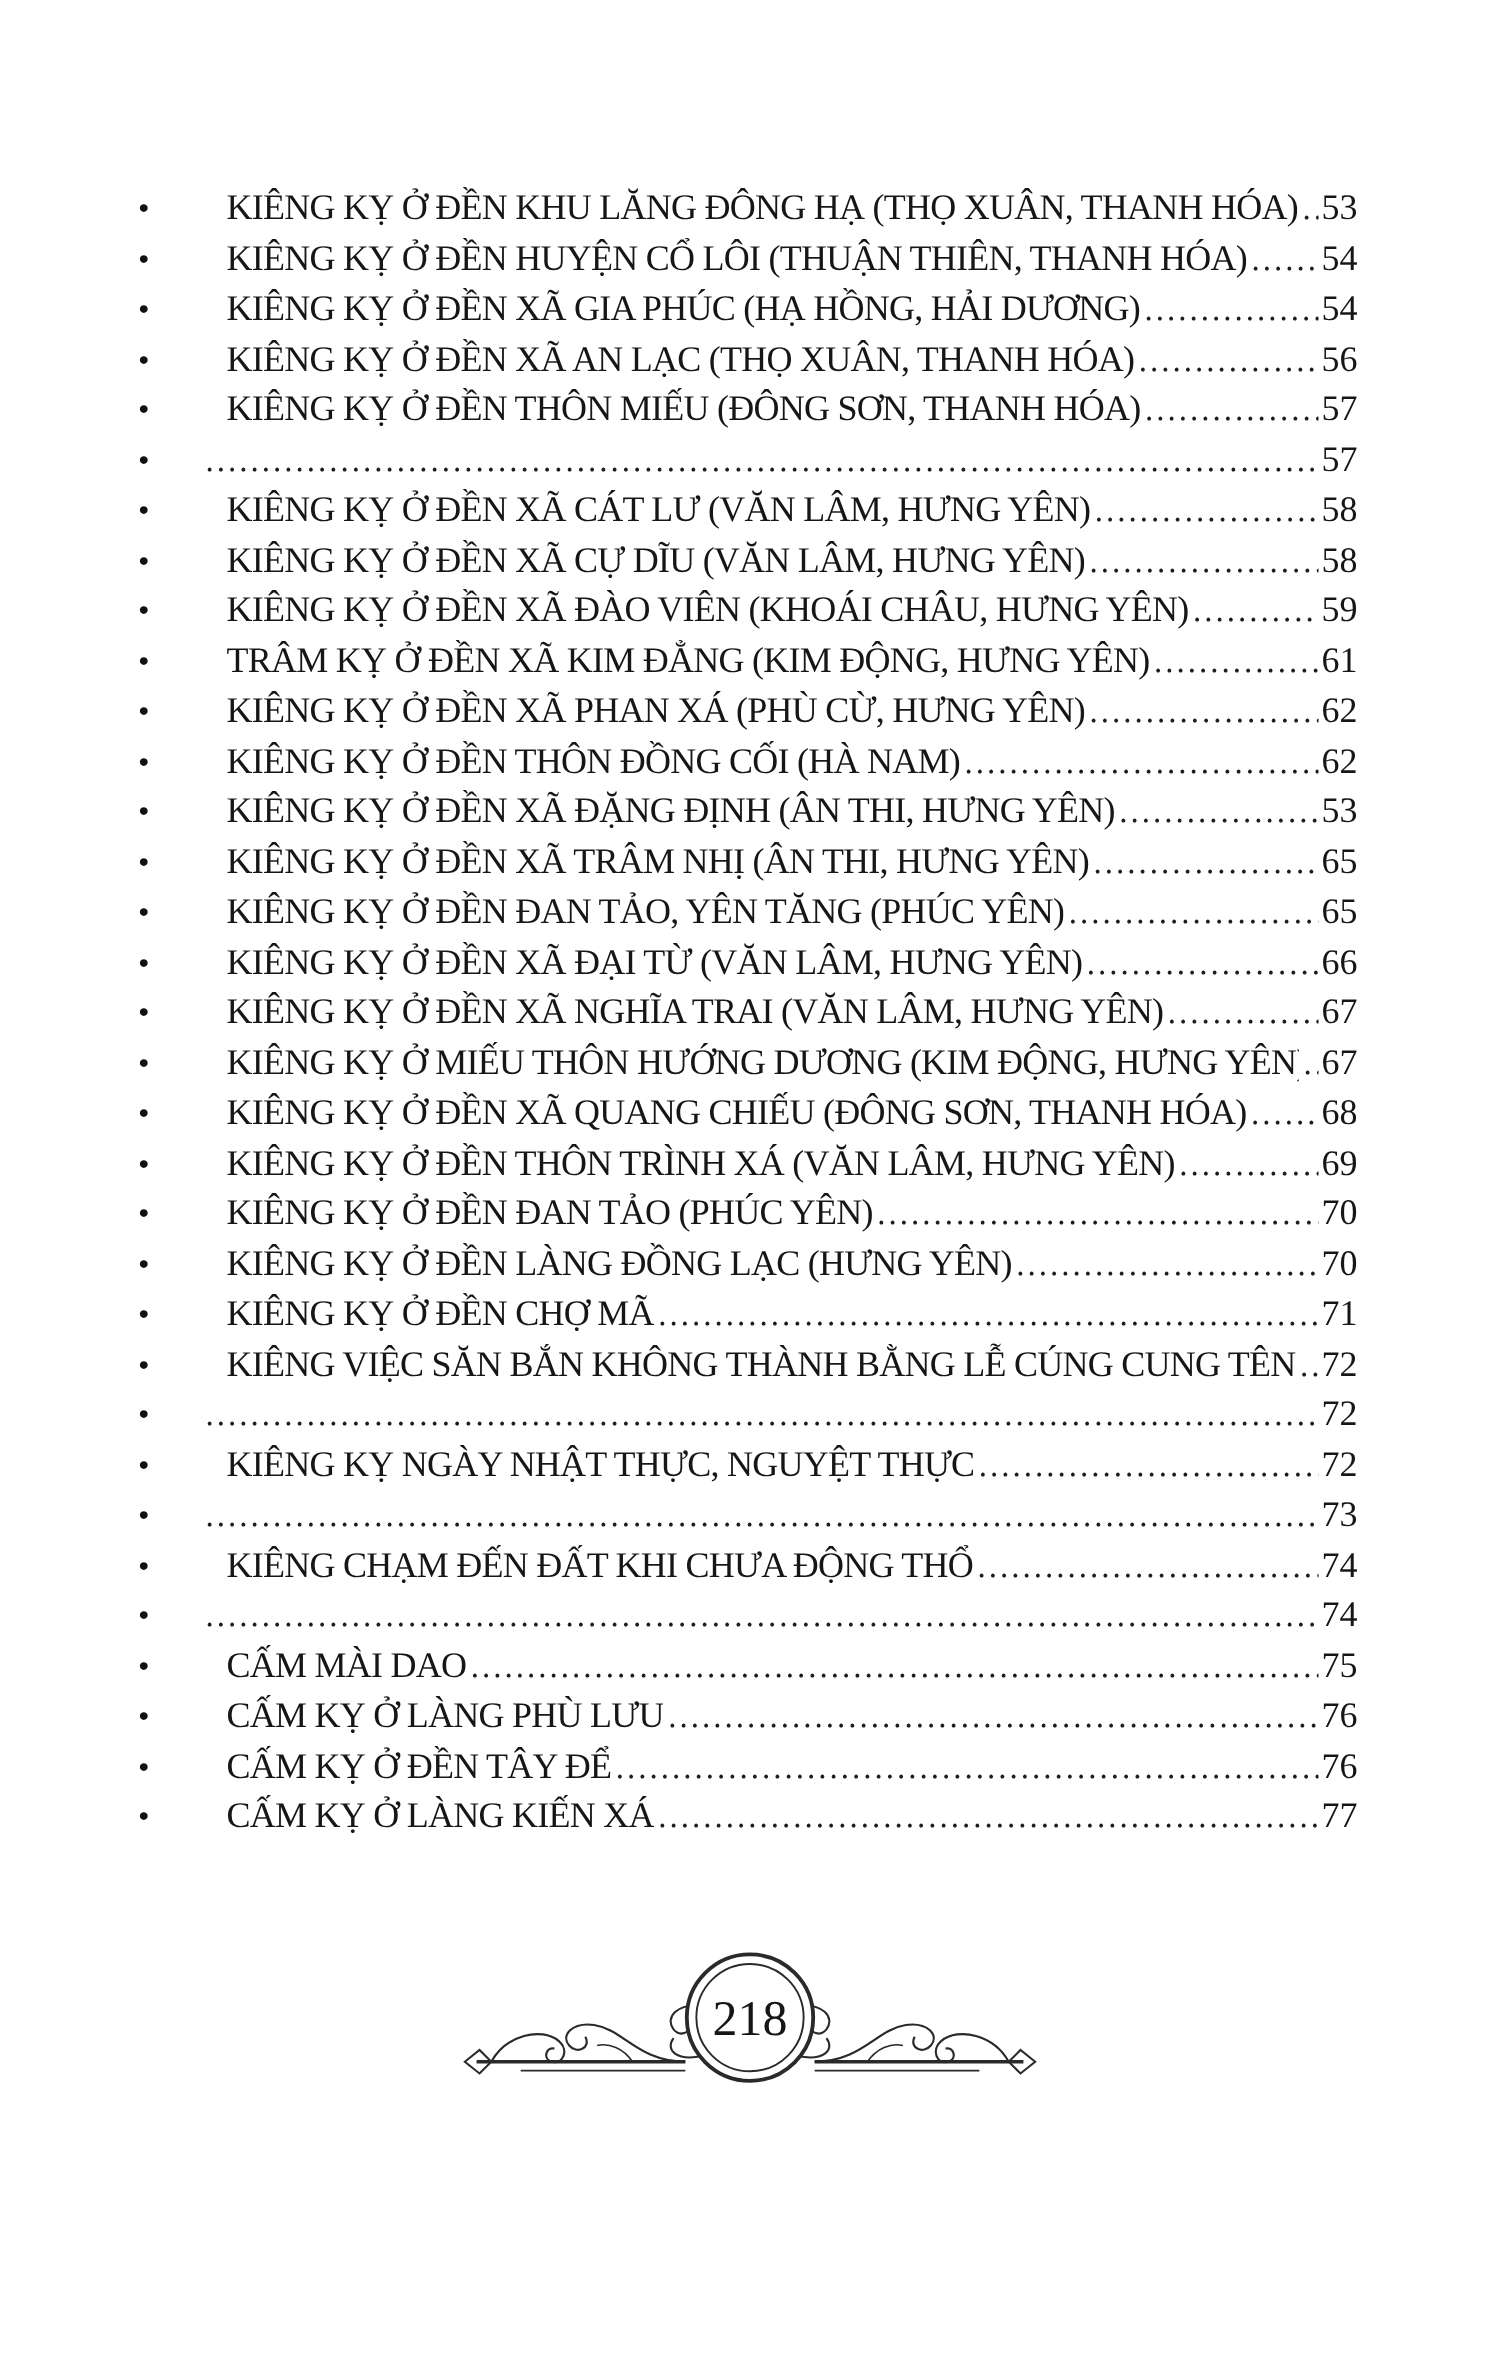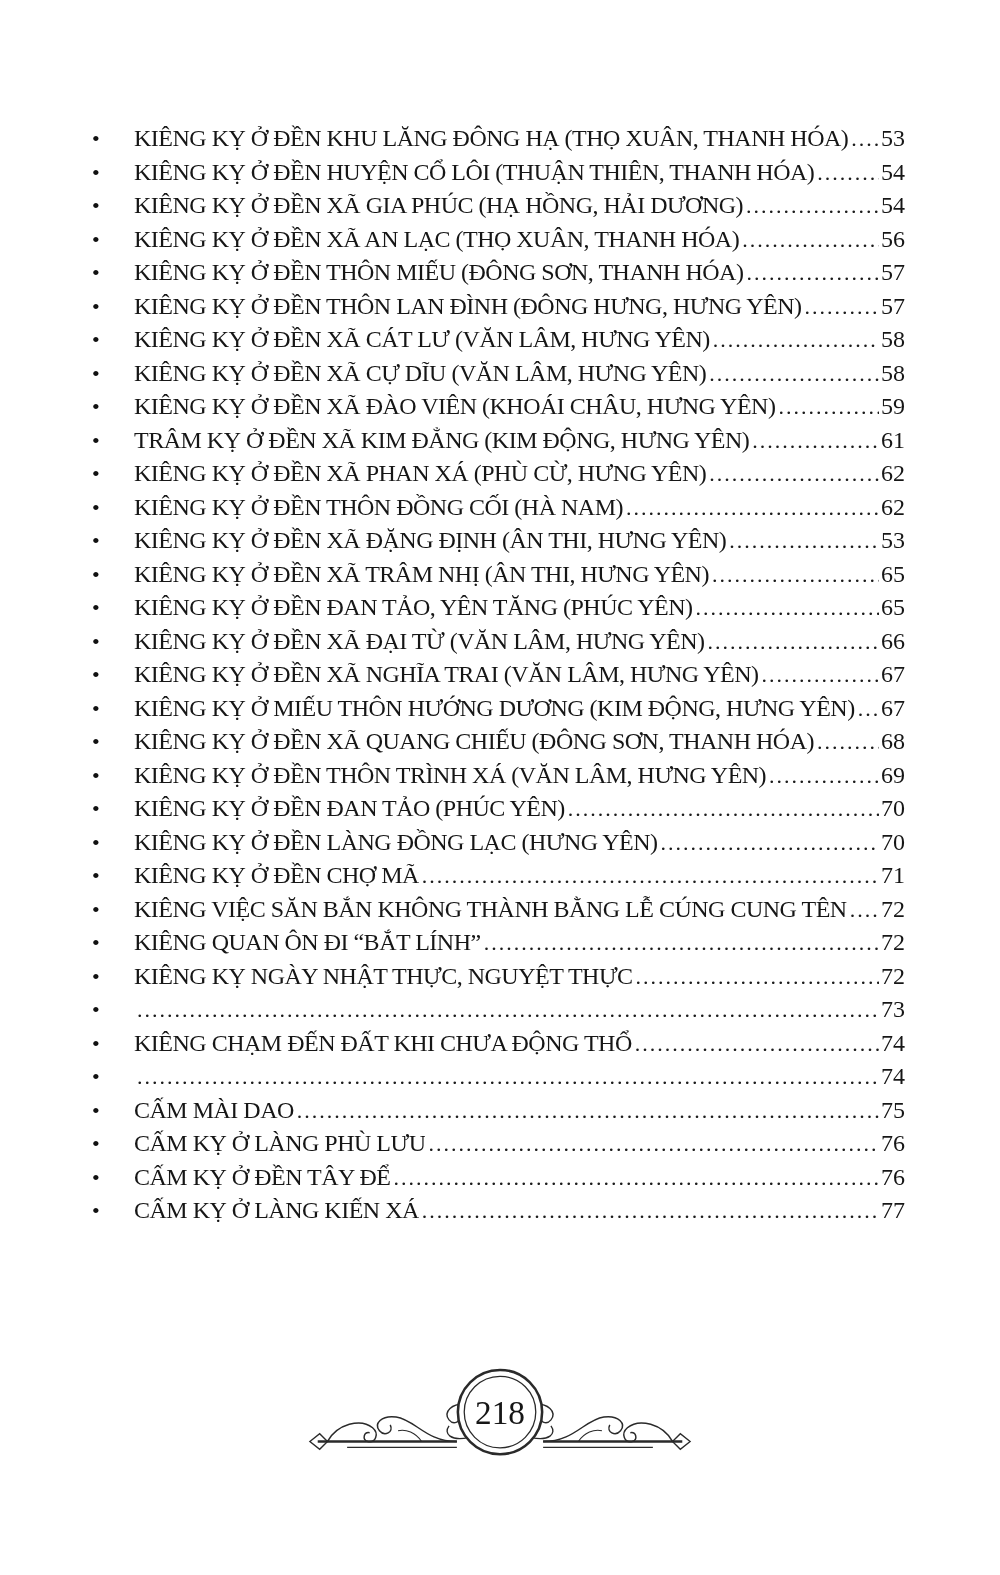--- a/index.html
+++ b/index.html
@@ -34,37 +34,38 @@
     flex: none;
     width: 42px;
     font-size: 22px;
     color: #111111;
   }
   .title {
     flex: 0 1 auto;
     overflow: hidden;
     letter-spacing: -0.5px;
     font-weight: 500;
+    margin-left: 17px;
   }
   .dots {
     flex: 1 1 0;
     min-width: 10px;
     overflow: hidden;
     margin: 0 2px 0 3px;
     letter-spacing: 2px;
     font-size: 22px;
     color: #1c1c1c;
   }
   .pagenum {
     flex: none;
     text-align: center;
   }
   .footer-ornament {
     position: absolute;
-    top: 1361px;
+    top: 1294px;
     left: 50%;
     transform: translateX(-50%);
     text-align: center;
   }
   .footer-ornament svg { display: block; }
   .page-number-text {
     font-family: "Liberation Serif", "DejaVu Serif", serif;
   }
 </style>
 </head>
@@ -98,21 +99,20 @@
       <span class="pagenum">56</span>
     </li>
       <li>
       <span class="bullet">•</span>
       <span class="title">KIÊNG KỴ Ở ĐỀN THÔN MIẾU (ĐÔNG SƠN, THANH HÓA)</span>
       <span class="dots">............................................................................................................................................................................................................................</span>
       <span class="pagenum">57</span>
     </li>
       <li>
       <span class="bullet">•</span>
-      <span class="title">KIÊNG KỴ Ở ĐỀN THÔN LAN ĐÌNH  (ĐÔNG HƯNG, HƯNG YÊN)</span>
       <span class="dots">............................................................................................................................................................................................................................</span>
       <span class="pagenum">57</span>
     </li>
       <li>
       <span class="bullet">•</span>
       <span class="title">KIÊNG KỴ Ở ĐỀN XÃ CÁT LƯ  (VĂN LÂM, HƯNG YÊN)</span>
       <span class="dots">............................................................................................................................................................................................................................</span>
       <span class="pagenum">58</span>
     </li>
       <li>
@@ -212,21 +212,20 @@
       <span class="pagenum">71</span>
     </li>
       <li>
       <span class="bullet">•</span>
       <span class="title">KIÊNG VIỆC SĂN BẮN KHÔNG THÀNH BẰNG LỄ CÚNG CUNG TÊN</span>
       <span class="dots">............................................................................................................................................................................................................................</span>
       <span class="pagenum">72</span>
     </li>
       <li>
       <span class="bullet">•</span>
-      <span class="title">KIÊNG QUAN ÔN ĐI “BẮT LÍNH”</span>
       <span class="dots">............................................................................................................................................................................................................................</span>
       <span class="pagenum">72</span>
     </li>
       <li>
       <span class="bullet">•</span>
       <span class="title">KIÊNG KỴ NGÀY NHẬT THỰC, NGUYỆT THỰC</span>
       <span class="dots">............................................................................................................................................................................................................................</span>
       <span class="pagenum">72</span>
     </li>
       <li>

